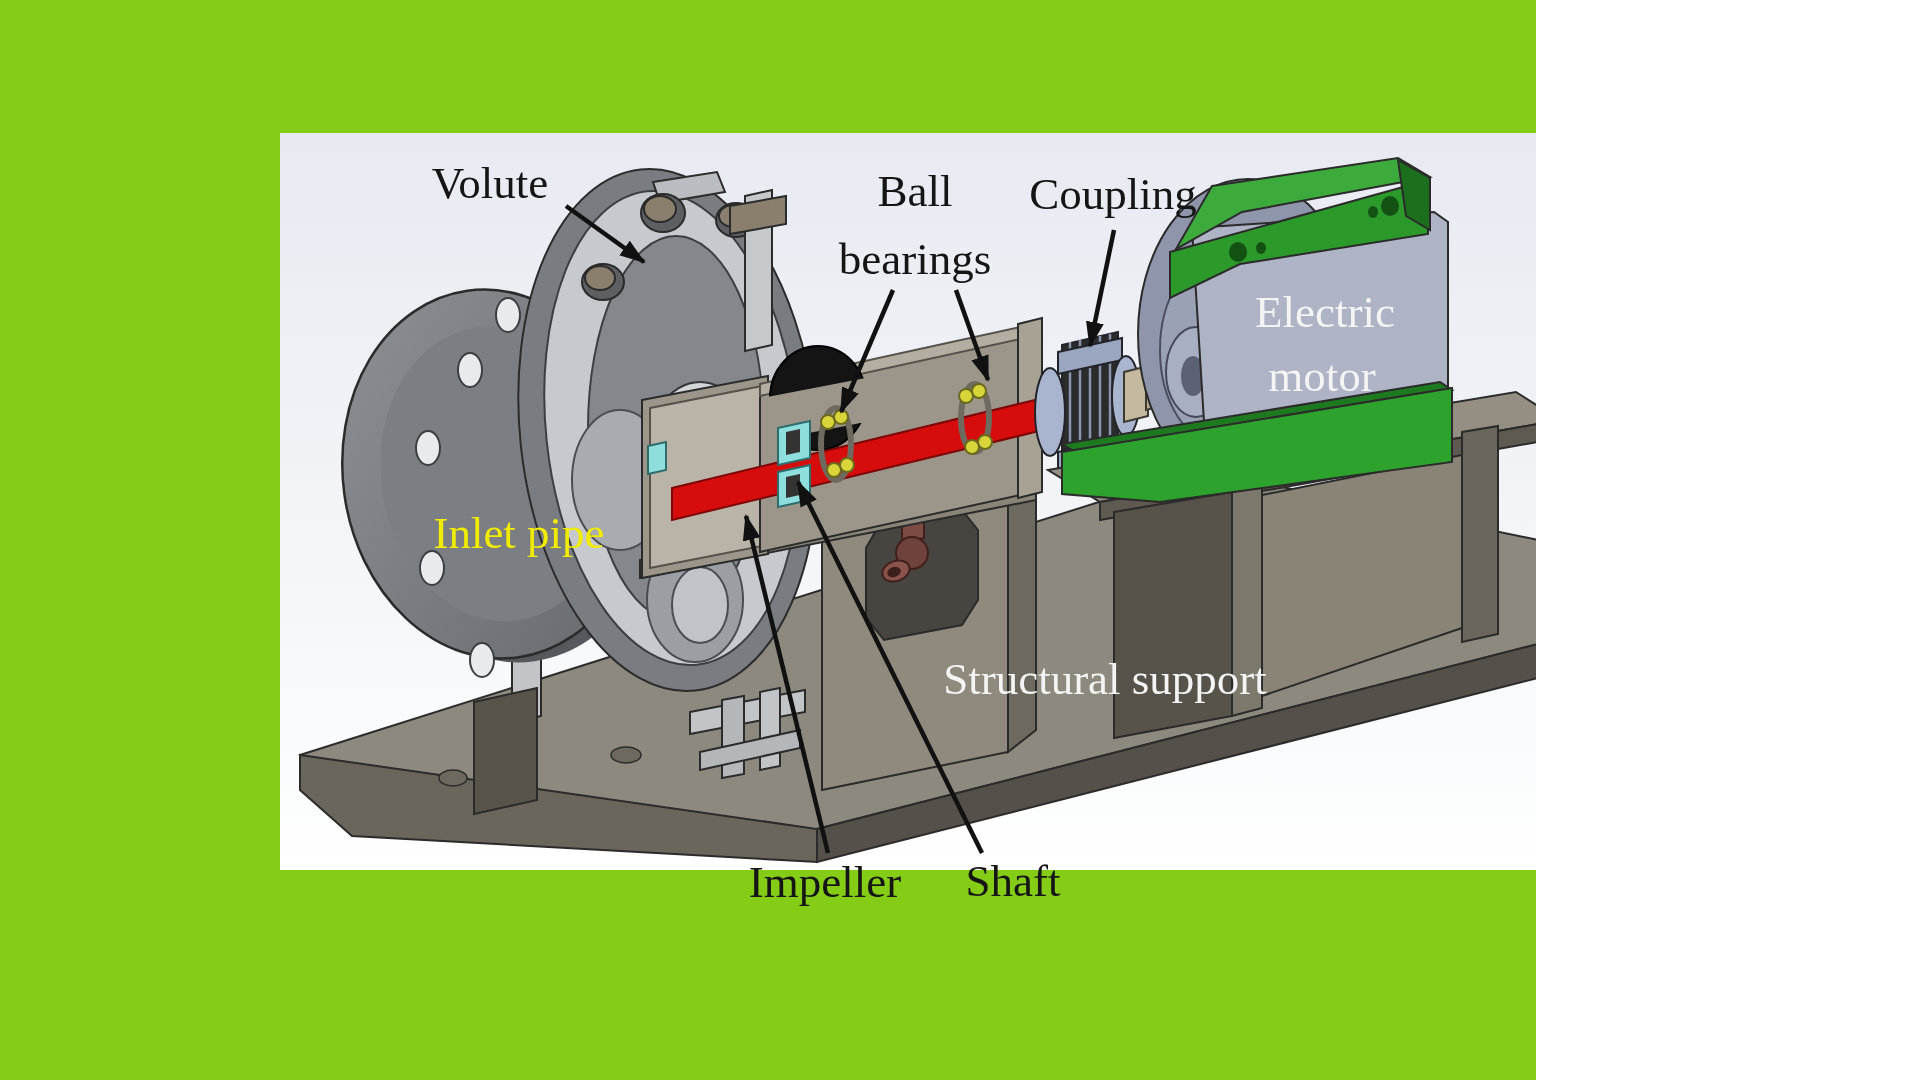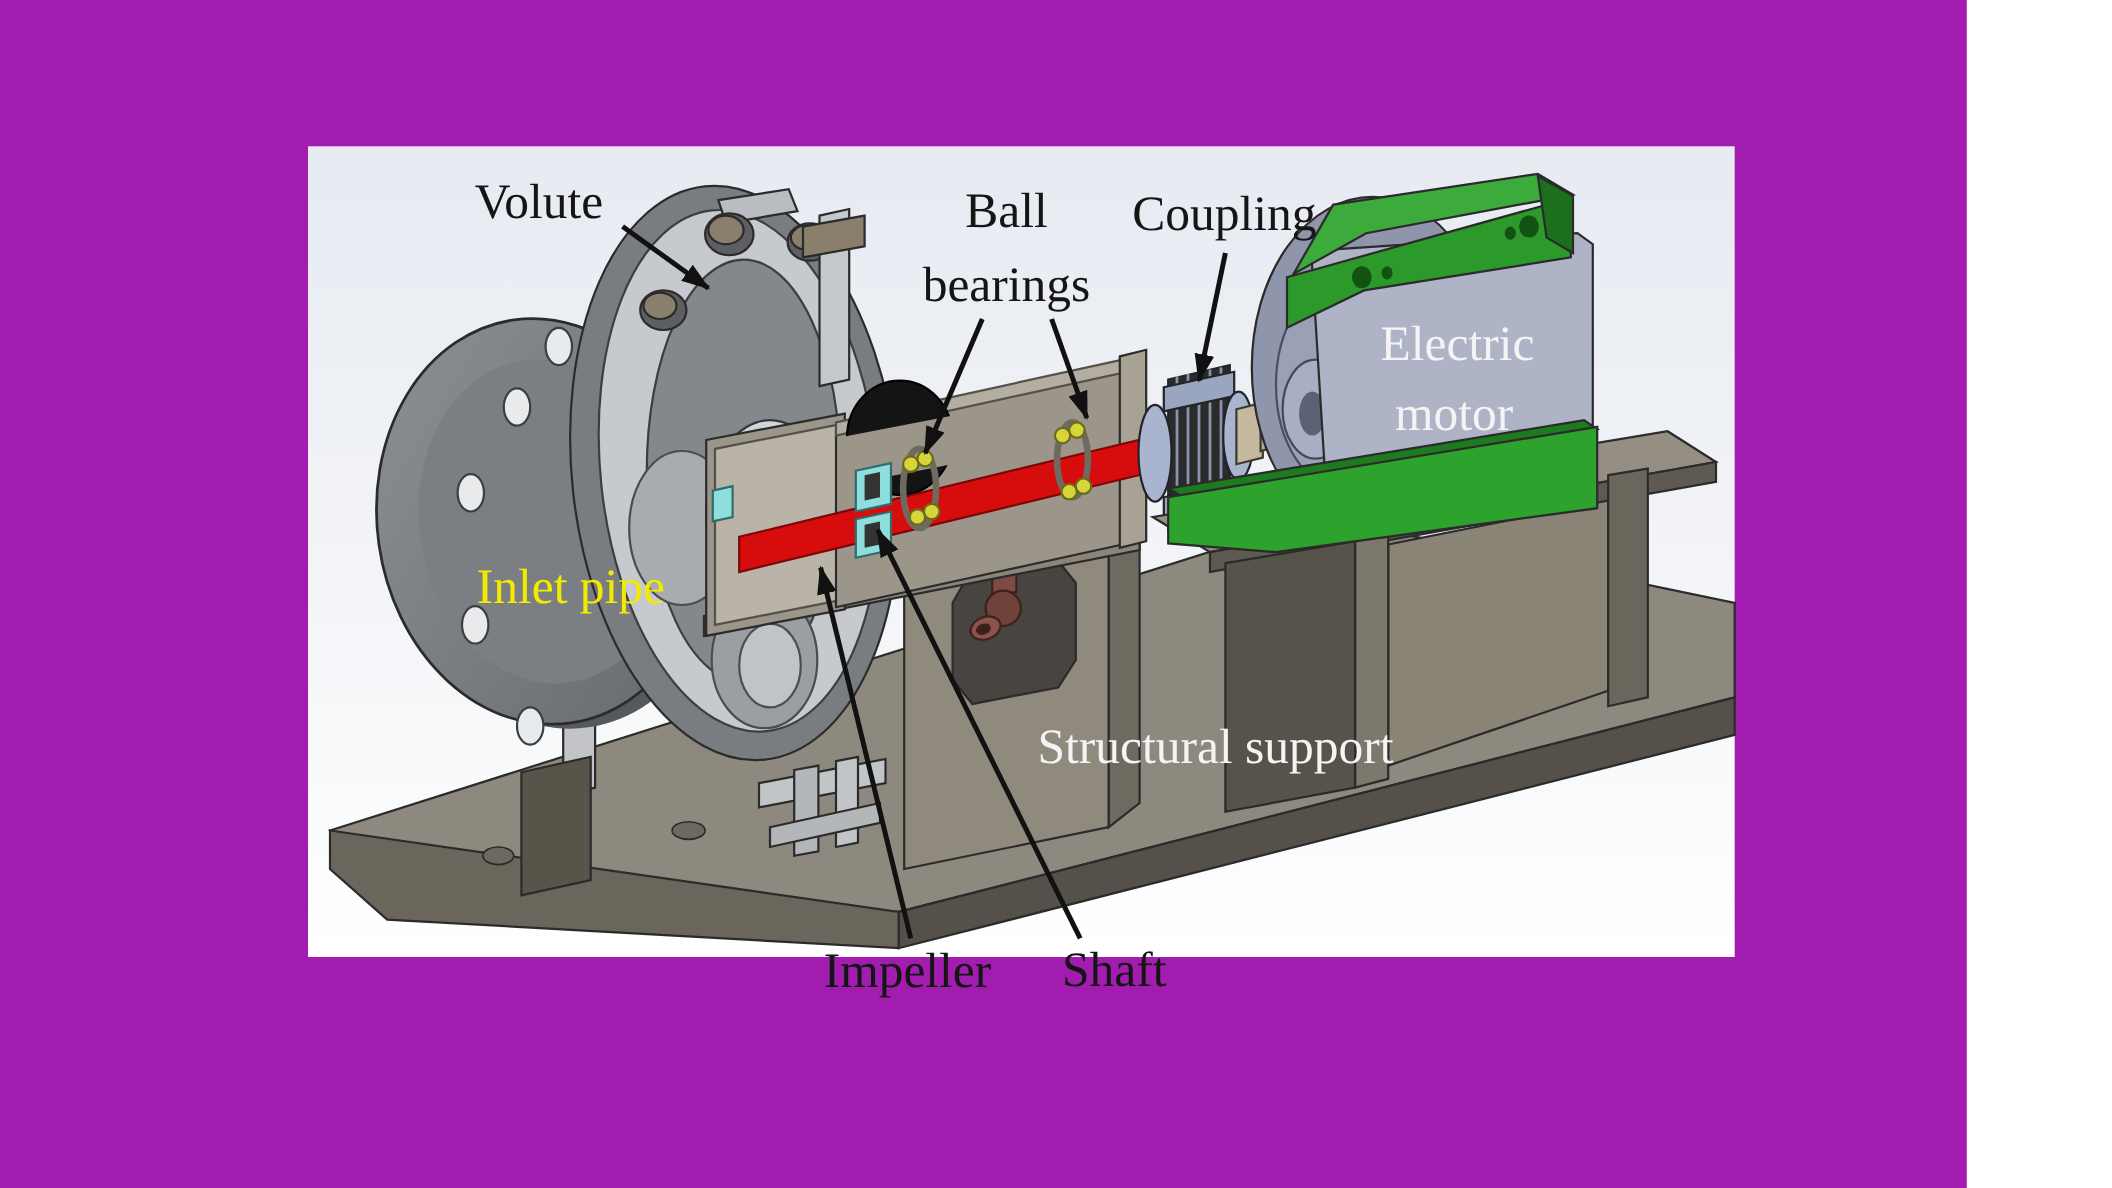--- a/index.html
+++ b/index.html
@@ -1,16 +1,16 @@
 <!DOCTYPE html>
 <html><head>
 <meta charset="utf-8">
 <style>
   html,body{margin:0;padding:0;background:#ffffff;}
-  .stage{position:relative;width:1788px;height:1080px;background:#a21caf;overflow:hidden;
+  .stage{position:relative;width:1536px;height:1080px;background:#84cc16;overflow:hidden;
          font-family:"Liberation Serif", serif;}
   svg{position:absolute;left:0;top:0;}
   text{font-family:"Liberation Serif", serif;}
   .lbl-black{fill:#151515;}
   .lbl-white{fill:#f4f4f4;}
   .lbl-yellow{fill:#f0eb00;}
 </style>
 </head>
 <body>
 

